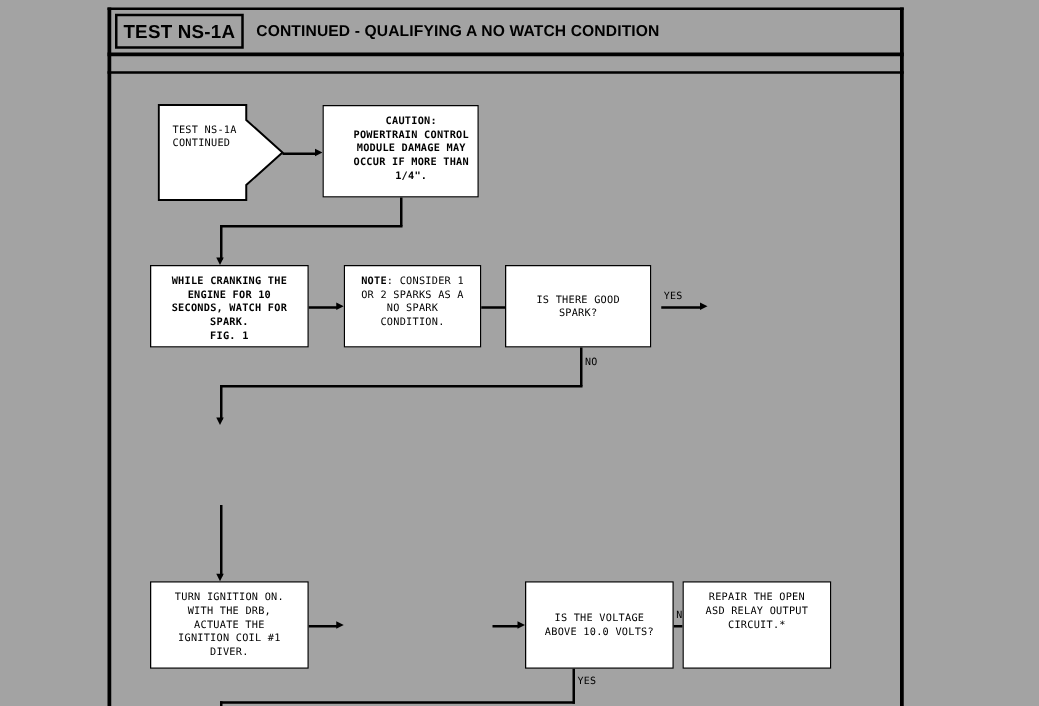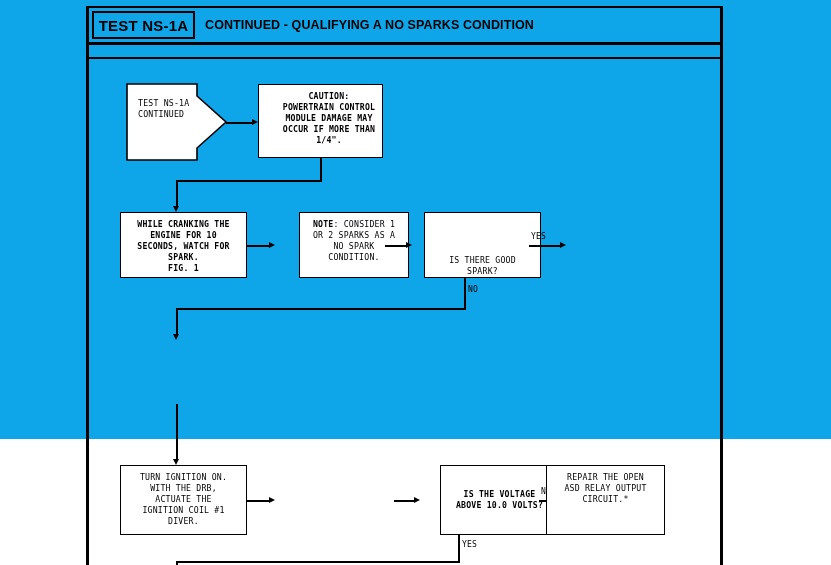--- a/index.html
+++ b/index.html
@@ -12,22 +12,22 @@
     width: 831px;
     height: 565px;
     overflow: hidden;
     position: relative;
   }
 
   #page {
     position: absolute;
     left: 0; top: 0;
     width: 831px;
-    height: 439px;
-    background: #0ea5e9;
+    height: 565px;
+    background: #a3a3a3;
   }
 
   
   .page-border-left {
     position: absolute;
     left: 86px; top: 6px;
     width: 3px; height: 559px;
     background: #000;
   }
   .page-border-right {
@@ -170,21 +170,21 @@
 <div id="page">
 
   <div class="page-border-top"></div>
   <div class="page-border-left"></div>
   <div class="page-border-right"></div>
 
   <div class="header-band"></div>
   <div class="header-title-box">
     <span>TEST NS-1A</span>
   </div>
-  <div class="header-subtitle">CONTINUED - QUALIFYING A NO SPARKS CONDITION</div>
+  <div class="header-subtitle">CONTINUED - QUALIFYING A NO WATCH CONDITION</div>
   <div class="header-rule"></div>
   <div class="content-frame-top"></div>
 
   <div class="pent" style="left:126px; top:82px;">
     <svg width="102" height="80" viewBox="0 0 102 80">
       <polygon points="1,2 71,2 71,14 100,40 71,66 71,78 1,78" fill="#ffffff" stroke="#000000" stroke-width="1.6"></polygon>
     </svg>
     <div class="ptxt" style="left:12px; top:16px;">TEST NS-1A
 CONTINUED</div>
   </div>
@@ -209,31 +209,31 @@
     <div class="txt">WHILE CRANKING THE
 ENGINE FOR 10
 SECONDS, WATCH FOR
 SPARK.
 FIG. 1</div>
   </div>
 
   <div class="ln lnh" style="left:247px; top:245px; width:23px;"></div>
   <div class="arrowhead right" style="left:269px; top:241.5px;"></div>
 
-  <div class="fbox" style="left:275px; top:212px; width:110px; height:66px;margin-left:24px;">
+  <div class="fbox" style="left:275px; top:212px; width:110px; height:66px;">
     <div class="txt"><span class="note-lead">NOTE</span><span>: CONSIDER 1
 OR 2 SPARKS AS A
 NO SPARK
 CONDITION.</span></div>
   </div>
 
   <div class="ln lnh" style="left:385px; top:245px; width:22px;"></div>
   <div class="arrowhead right" style="left:406px; top:241.5px;"></div>
 
-  <div class="fbox vcenter" style="left:424px; top:212px; width:117px; height:66px;align-items:flex-end;">
+  <div class="fbox vcenter" style="left:404px; top:212px; width:117px; height:66px;">
     <div class="txt">IS THERE GOOD
 SPARK?</div>
   </div>
 
   <div class="ln lnh" style="left:529px; top:245px; width:32px;"></div>
   <div class="arrowhead right" style="left:560px; top:241.5px;"></div>
   <div class="edge-label" style="left:531px; top:232px;">YES</div>
 
 
   <div class="ln lnv" style="left:464px; top:278px; height:31px;"></div>
@@ -254,21 +254,21 @@
 DIVER.</div>
   </div>
 
   <div class="ln lnh" style="left:247px; top:500px; width:23px;"></div>
   <div class="arrowhead right" style="left:269px; top:496.5px;"></div>
 
 
   <div class="ln lnh" style="left:394px; top:500px; width:21px;"></div>
   <div class="arrowhead right" style="left:414px; top:496.5px;"></div>
 
-  <div class="fbox vcenter" style="left:440px; top:465px; width:119px; height:70px;font-weight:bold;">
+  <div class="fbox vcenter" style="left:420px; top:465px; width:119px; height:70px;">
     <div class="txt">IS THE VOLTAGE
 ABOVE 10.0 VOLTS?</div>
   </div>
 
   <div class="ln lnh" style="left:539px; top:500px; width:22px;"></div>
   <div class="arrowhead right" style="left:560px; top:496.5px;"></div>
   <div class="edge-label" style="left:541px; top:487px;">NO</div>
 
   <div class="fbox" style="left:546px; top:465px; width:119px; height:70px;">
     <div class="txt">REPAIR THE OPEN

